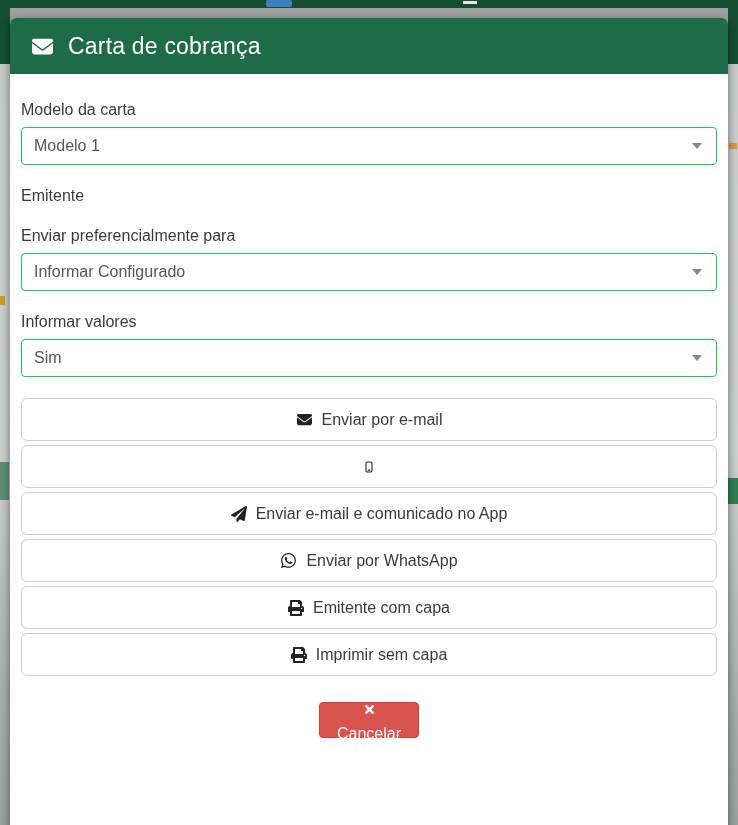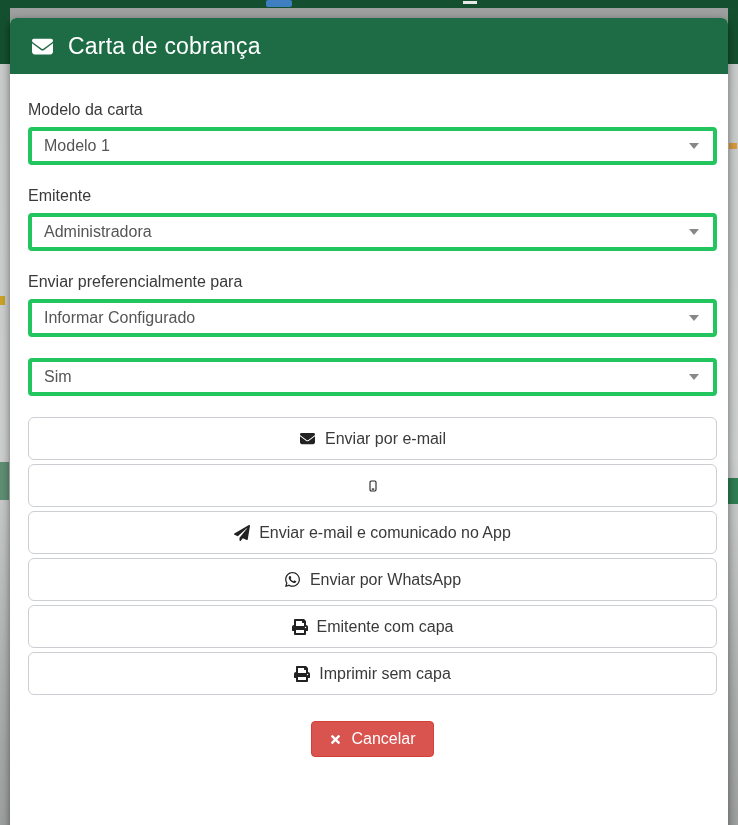--- a/index.html
+++ b/index.html
@@ -38,30 +38,30 @@
   }
   .modal-header {
     height: 56px; background: #1E6C46;
     border-radius: 6px 6px 0 0;
     display: flex; align-items: center;
     padding: 0 20px; color: #fff;
   }
   .modal-header .hicon { display: inline-flex; margin-right: 13px; }
   .modal-title { font-size: 23px; font-weight: 400; letter-spacing: .2px; }
 
-  .modal-body { padding: 26px 11px 0 18px; }
+  .modal-body { padding: 26px 11px 0 11px; }
 
   .form-group { margin-bottom: 21px; }
   .form-group label {
     display: block; font-size: 16px; line-height: 19px;
     color: #3A3A3A; margin-bottom: 8px;
   }
   .select {
     height: 38px; width: 100%;
-    border: 4px solid #22c55e; border-radius: 4px;
+    border: 1px solid #22c55e; border-radius: 4px;
     background: #fff; color: #555;
     font-size: 16px;
     display: flex; align-items: center; justify-content: space-between;
     padding: 0 14px 0 12px; cursor: pointer;
   }
   .caret {
     width: 0; height: 0;
     border-left: 5px solid transparent;
     border-right: 5px solid transparent;
     border-top: 6px solid #888;
@@ -78,20 +78,21 @@
   }
   .action-btn svg { flex: 0 0 auto; }
 
   .modal-footer { margin-top: 26px; text-align: center; }
   .cancel-btn {
     display: inline-flex; align-items: center; gap: 9px;
     height: 36px; padding: 0 17px;
     background: #D9534F; border: 1px solid #D43F3A; border-radius: 4px;
     color: #fff; font-size: 16px; font-family: inherit;
     cursor: pointer;
+    flex-direction: column;
   }
 </style>
 </head>
 <body>
 
 <div class="backdrop">
   <div class="bd-col left"></div>
   <div class="bd-col right"></div>
   <div class="bd-top"></div>
   <div class="bd-frag bd-blue"></div>
@@ -118,35 +119,32 @@
     <div class="form-group">
       <label>Modelo da carta</label>
       <div class="select">
         <span>Modelo 1</span>
         <span class="caret"></span>
       </div>
     </div>
 
     <div class="form-group">
       <label>Emitente</label>
-      <div class="select">
-        <span>Administradora</span>
-        <span class="caret"></span>
-      </div>
     </div>
 
     <div class="form-group">
       <label>Enviar preferencialmente para</label>
       <div class="select">
         <span>Informar Configurado</span>
         <span class="caret"></span>
       </div>
     </div>
 
     <div class="form-group">
+      <label>Informar valores</label>
       <div class="select">
         <span>Sim</span>
         <span class="caret"></span>
       </div>
     </div>
 
     <div class="actions">
 
       <button class="action-btn">
         <span style="display:inline-flex">

